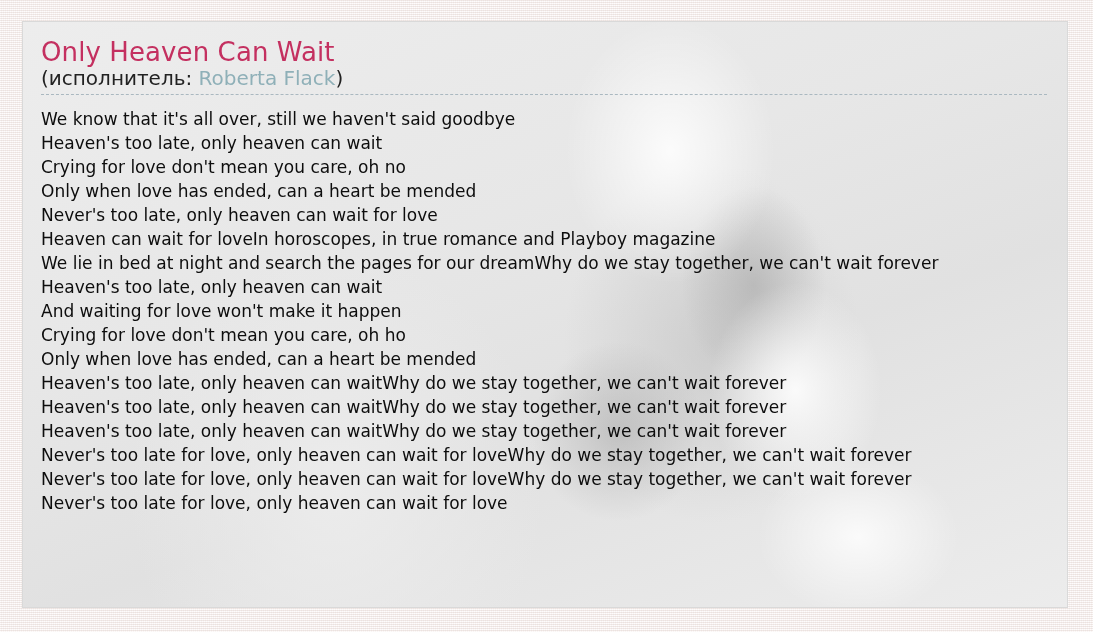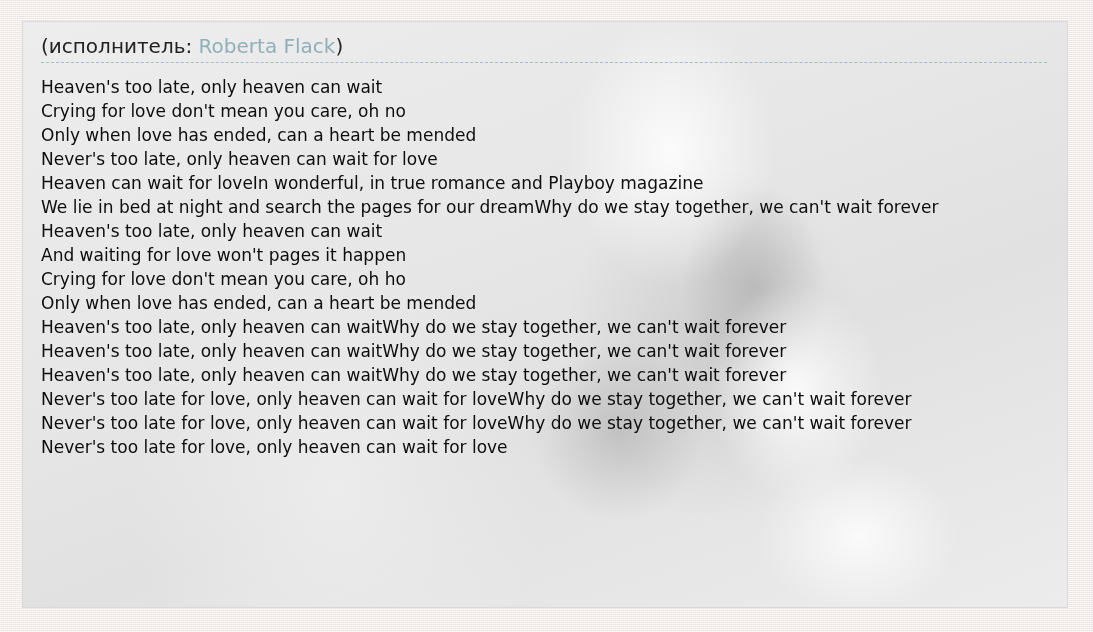--- a/index.html
+++ b/index.html
@@ -103,34 +103,36 @@
 <body>
 
 <div id="page-texture"></div>
 
 <div id="lyrics-card">
 
   <div id="card-photo"></div>
 
   <div id="card-content">
 
+    <h1 id="song-title">Only Heaven Can Wait</h1>
 
     <div id="artist-line">
       <span>(исполнитель: </span><a id="artist-link" href="#">Roberta Flack</a><span>)</span>
     </div>
 
     <div id="lyrics-body">
+        <div class="lyric-line">We know that it's all over, still we haven't said goodbye</div>
         <div class="lyric-line">Heaven's too late, only heaven can wait</div>
         <div class="lyric-line">Crying for love don't mean you care, oh no</div>
         <div class="lyric-line">Only when love has ended, can a heart be mended</div>
         <div class="lyric-line">Never's too late, only heaven can wait for love</div>
-        <div class="lyric-line">Heaven can wait for loveIn wonderful, in true romance and Playboy magazine</div>
+        <div class="lyric-line">Heaven can wait for loveIn horoscopes, in true romance and Playboy magazine</div>
         <div class="lyric-line">We lie in bed at night and search the pages for our dreamWhy do we stay together, we can't wait forever</div>
         <div class="lyric-line">Heaven's too late, only heaven can wait</div>
-        <div class="lyric-line">And waiting for love won't pages it happen</div>
+        <div class="lyric-line">And waiting for love won't make it happen</div>
         <div class="lyric-line">Crying for love don't mean you care, oh ho</div>
         <div class="lyric-line">Only when love has ended, can a heart be mended</div>
         <div class="lyric-line">Heaven's too late, only heaven can waitWhy do we stay together, we can't wait forever</div>
         <div class="lyric-line">Heaven's too late, only heaven can waitWhy do we stay together, we can't wait forever</div>
         <div class="lyric-line">Heaven's too late, only heaven can waitWhy do we stay together, we can't wait forever</div>
         <div class="lyric-line">Never's too late for love, only heaven can wait for loveWhy do we stay together, we can't wait forever</div>
         <div class="lyric-line">Never's too late for love, only heaven can wait for loveWhy do we stay together, we can't wait forever</div>
         <div class="lyric-line">Never's too late for love, only heaven can wait for love</div>
       </div>
 

